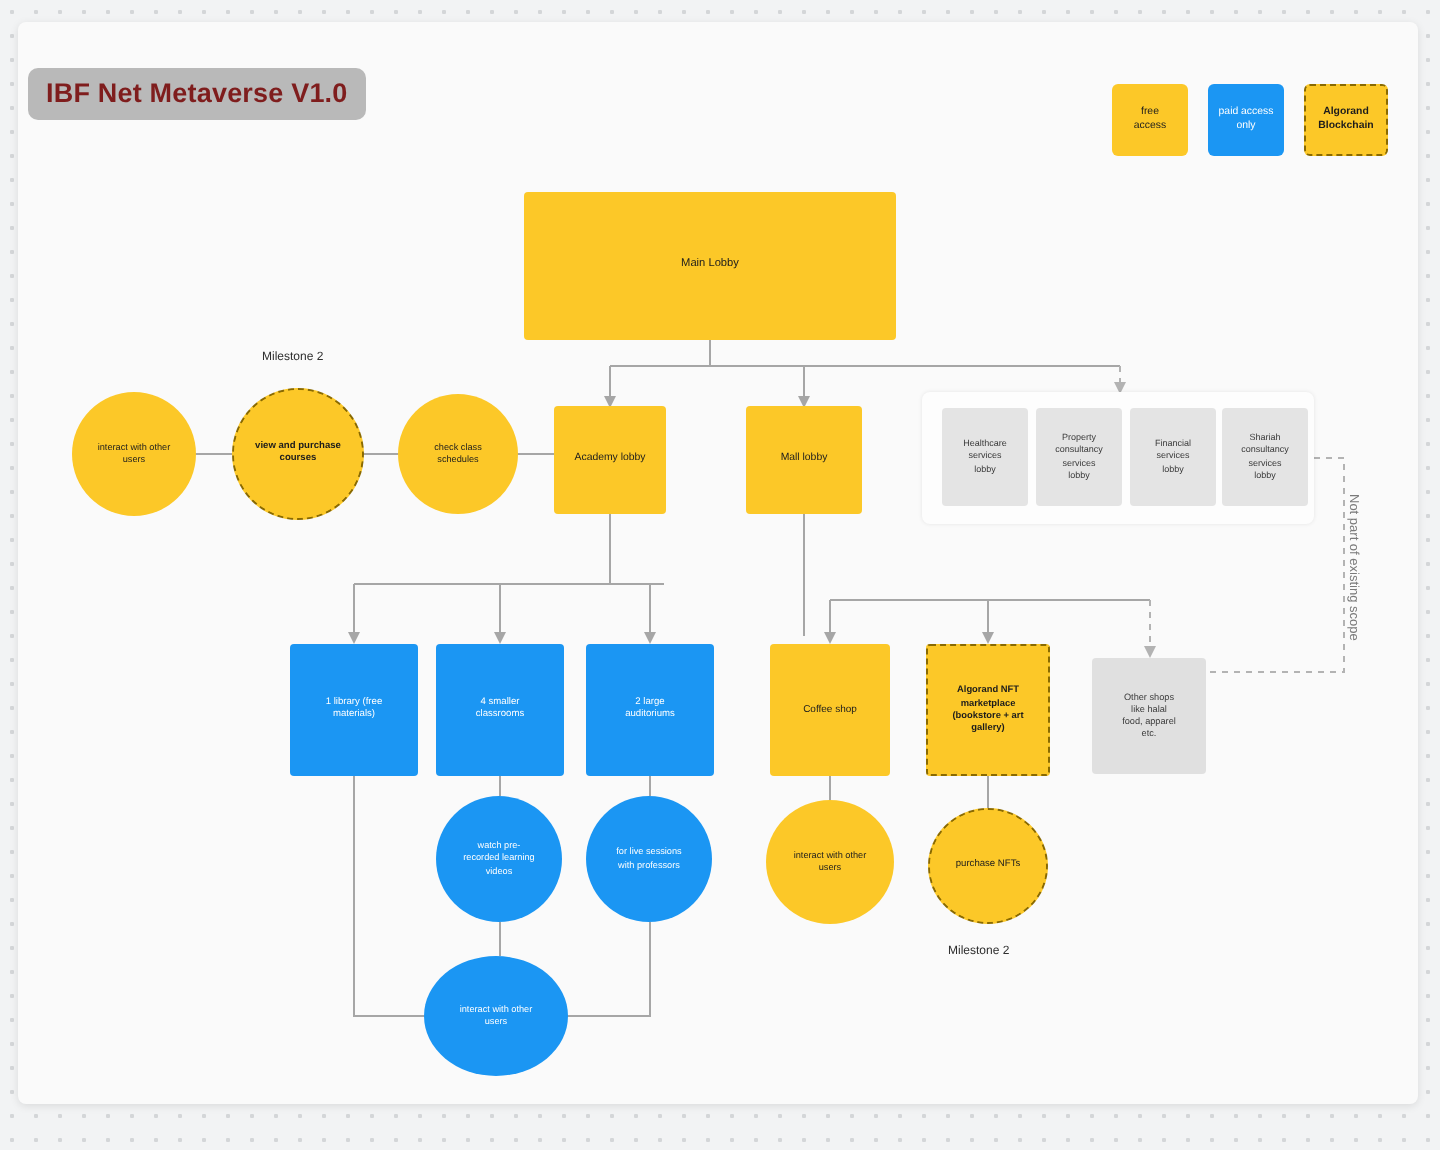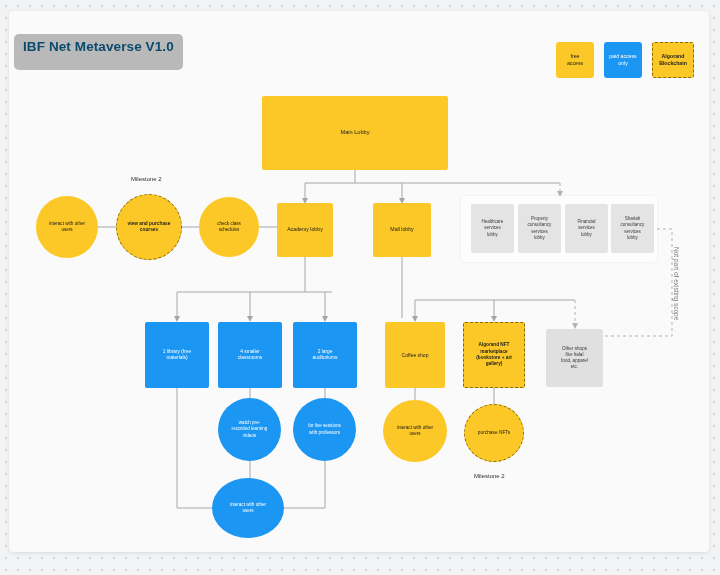--- a/index.html
+++ b/index.html
@@ -26,25 +26,25 @@
     background: #fafafa;
     border-radius: 4px;
     box-shadow: 0 1px 4px rgba(0,0,0,0.10);
   }
   
   #title-badge {
     position: absolute;
     left: 14px;
     top: 34px;
     background: #b9b9b9;
-    color: #0c4a6e;
+    color: #7f1d1d;
     font-size: 13.5px;
     font-weight: bold;
     letter-spacing: .1px;
-    padding: 5px 9px 16px 9px;
+    padding: 5px 9px 6px 9px;
     border-radius: 5px;
     white-space: nowrap;
   }
   
   .node {
     position: absolute;
     box-sizing: border-box;
     display: flex;
     align-items: center;
     justify-content: center;

